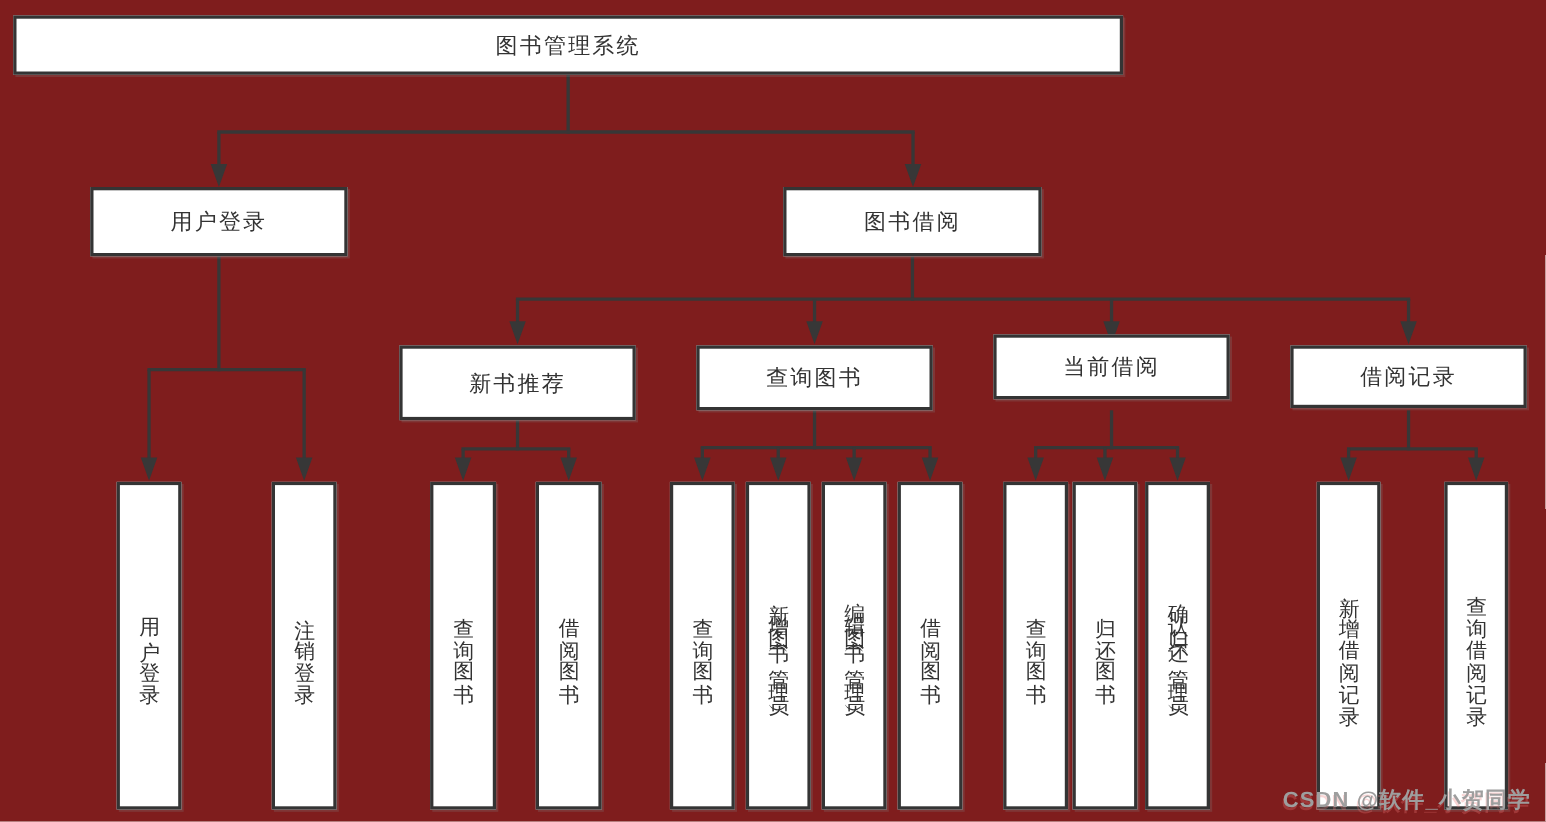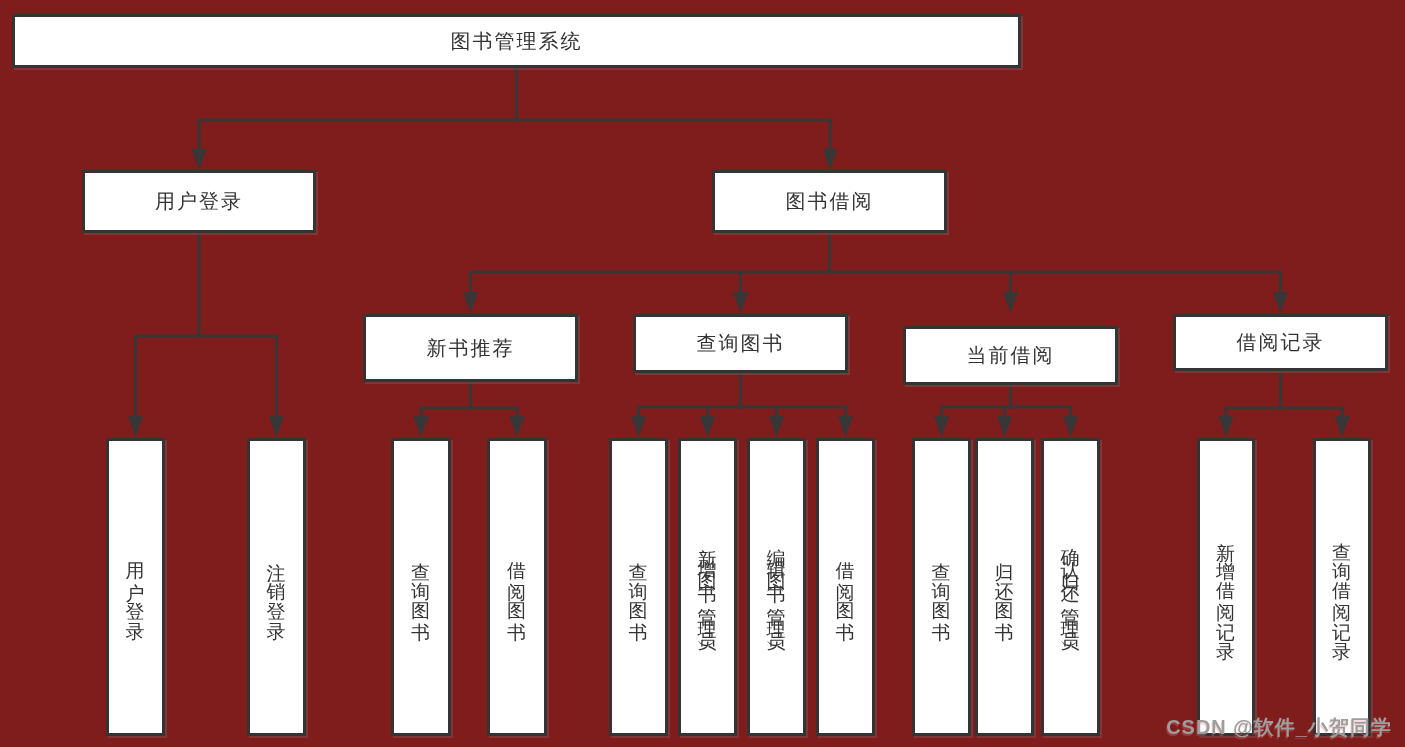--- a/index.html
+++ b/index.html
@@ -131,21 +131,21 @@
   <div class="node h-node" style="left:712px; top:170px; width:235px; height:63px;">
     <span>图书借阅</span>
   </div>
 
   <div class="node h-node" style="left:363px; top:314px; width:215px; height:68px;">
     <span>新书推荐</span>
   </div>
   <div class="node h-node" style="left:633px; top:314px; width:215px; height:59px;">
     <span>查询图书</span>
   </div>
-  <div class="node h-node" style="left:903px; top:326px; width:215px; height:59px;text-align:center;">
+  <div class="node h-node" style="left:903px; top:304px; width:215px; height:59px;text-align:center;">
     <span>当前借阅</span>
   </div>
   <div class="node h-node" style="left:1173px; top:314px; width:215px; height:57px;">
     <span>借阅记录</span>
   </div>
 
   <div class="node leaf" style="left:106px; top:438px; width:59px; height:298px;">
     <span class="vtext pitch-wide">用户登录</span>
   </div>
   <div class="node leaf" style="left:247px; top:438px; width:59px; height:298px;">

